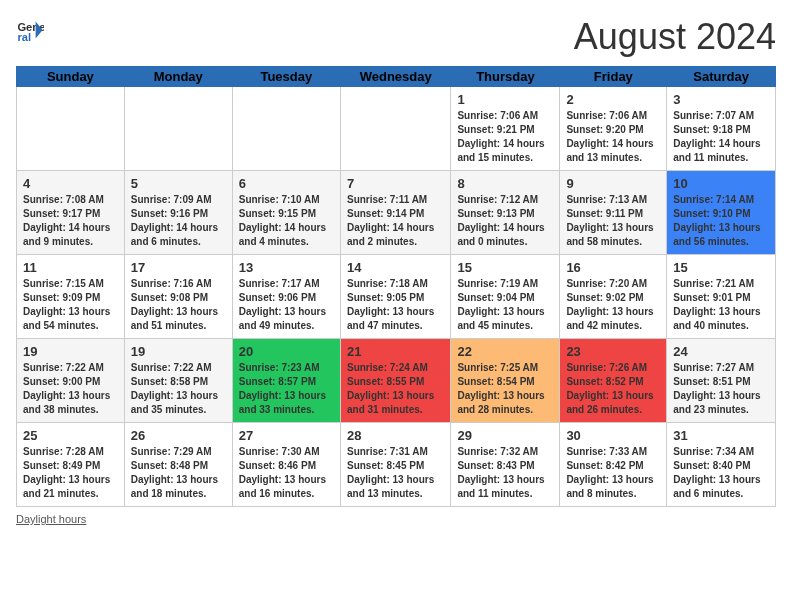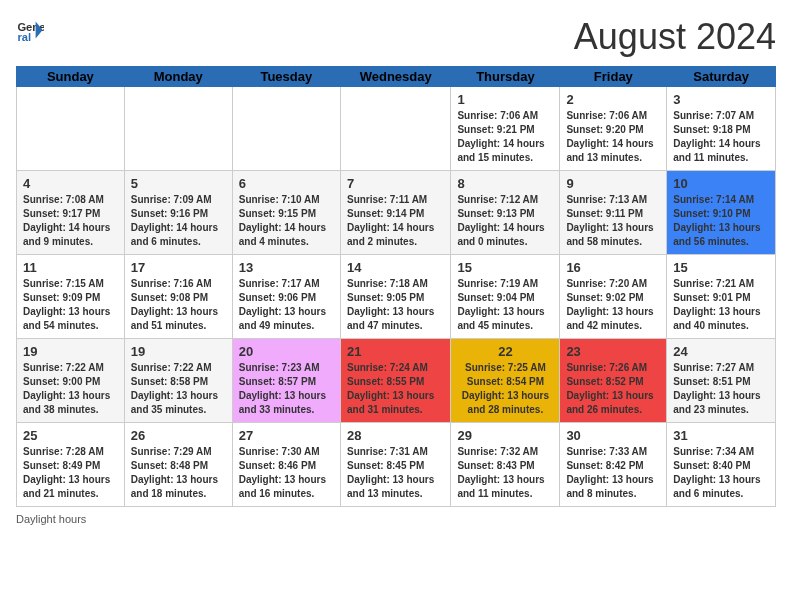--- a/index.html
+++ b/index.html
@@ -87,20 +87,21 @@
       font-weight: bold;
     }
     .empty-cell {
       background: #fff !important;
     }
     .footer-note {
       font-size: 11px;
       color: #555;
       margin-top: 6px;
       text-align: left;
+      text-decoration: underline;
     }
   </style>
 </head>
 <body>
 
 <div class="header-area">
   <div class="logo">
     <svg class="logo-icon" viewBox="0 0 40 40" xmlns="http://www.w3.org/2000/svg">
       <text x="2" y="22" font-size="16" font-weight="bold" fill="#333">Gene</text>
       <text x="2" y="36" font-size="16" font-weight="bold" fill="#2a6db5">ral</text>
@@ -205,29 +206,29 @@
       </tr>
       <tr>
         <td style="background-color: rgb(245, 245, 245);">
           <span class="day-number">19</span>
           <div class="day-info">Sunrise: 7:22 AM<br>Sunset: 9:00 PM<br>Daylight: 13 hours<br>and 38 minutes.</div>
         </td>
         <td style="background-color: rgb(245, 245, 245); margin-left: 22px;">
           <span class="day-number">19</span>
           <div class="day-info">Sunrise: 7:22 AM<br>Sunset: 8:58 PM<br>Daylight: 13 hours<br>and 35 minutes.</div>
         </td>
-        <td style="background-color: #f0abfc;">
+        <td style="background-color: #22c55e;">
           <span class="day-number">20</span>
           <div class="day-info">Sunrise: 7:23 AM<br>Sunset: 8:57 PM<br>Daylight: 13 hours<br>and 33 minutes.</div>
         </td>
         <td style="background-color: #ef4444;">
           <span class="day-number">21</span>
           <div class="day-info">Sunrise: 7:24 AM<br>Sunset: 8:55 PM<br>Daylight: 13 hours<br>and 31 minutes.</div>
         </td>
-        <td style="background-color: #eab308; text-align: center;">
+        <td style="background-color: #fdba74;">
           <span class="day-number">22</span>
           <div class="day-info">Sunrise: 7:25 AM<br>Sunset: 8:54 PM<br>Daylight: 13 hours<br>and 28 minutes.</div>
         </td>
         <td style="background-color: #ef4444;">
           <span class="day-number">23</span>
           <div class="day-info">Sunrise: 7:26 AM<br>Sunset: 8:52 PM<br>Daylight: 13 hours<br>and 26 minutes.</div>
         </td>
         <td style="background-color: rgb(245, 245, 245); margin-top: 28px;">
           <span class="day-number">24</span>
           <div class="day-info">Sunrise: 7:27 AM<br>Sunset: 8:51 PM<br>Daylight: 13 hours<br>and 23 minutes.</div>

